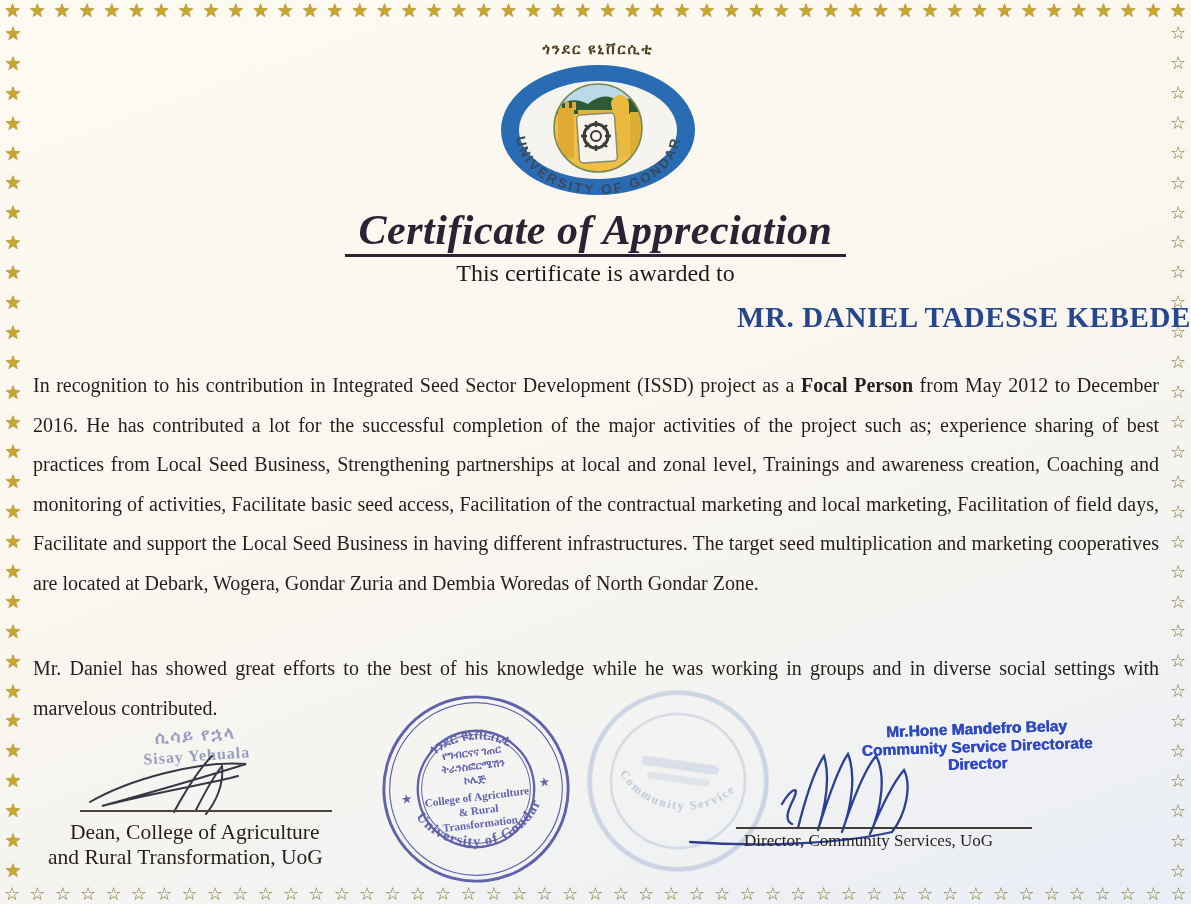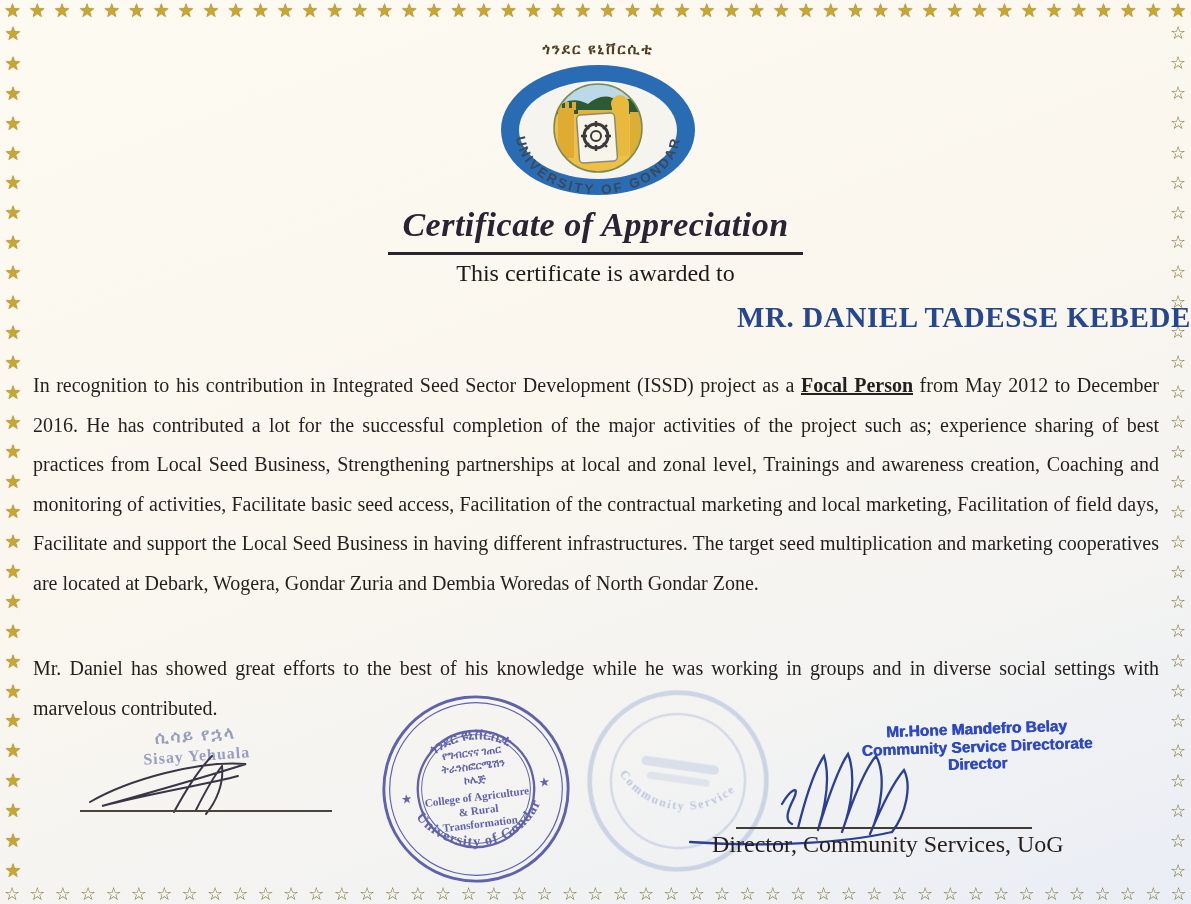--- a/index.html
+++ b/index.html
@@ -10,22 +10,22 @@
   .stars-h{position:absolute;left:0;right:0;display:flex;justify-content:space-between;padding:0 4px;line-height:1;}
   .stars-top{top:1px;color:#c9a62e;font-size:19px;text-shadow:0 0 1px #6e5c12;}
   .stars-bottom{bottom:1px;color:#7f7636;font-size:18px;}
   .stars-v{position:absolute;top:24px;bottom:24px;display:flex;flex-direction:column;justify-content:space-between;align-items:center;width:24px;line-height:1;}
   .stars-left{left:1px;color:#c9a62e;font-size:19px;text-shadow:0 0 1px #6e5c12;}
   .stars-right{right:1px;color:#7f7636;font-size:18px;}
   
   .logo{position:absolute;left:492px;top:38px;width:212px;height:162px;}
   
   .title-wrap{position:absolute;top:206px;left:0;width:100%;text-align:center;}
-  .title{display:inline-block;font-size:34px;font-weight:bold;font-style:italic;color:#2a2333;
-         padding:0 14px 8px 14px;border-bottom:3px solid #2a2333;letter-spacing:.5px;}
+  .title{display:inline-block;font-size:42px;font-weight:bold;font-style:italic;color:#2a2333;
+         padding:0 14px 0 14px;border-bottom:3px solid #2a2333;letter-spacing:.5px;}
   .subtitle{position:absolute;top:260px;left:0;width:100%;text-align:center;font-size:24px;color:#1d1a18;}
   .recipient{position:absolute;top:301px;left:0;width:100%;text-align:right;font-size:29px;font-weight:bold;color:#25478e;letter-spacing:.6px;}
   
   .para{position:absolute;left:33px;width:1126px;font-size:20px;line-height:39.5px;color:#241f1c;text-align:justify;}
   .para1{top:346px;}
   .para2{top:629px;}
   
   .dean-stamp{position:absolute;left:106px;top:726px;width:180px;text-align:center;color:#989ec2;
               transform:rotate(-4deg);line-height:1.2;}
   .dean-stamp .am{font-size:17px;letter-spacing:2px;font-weight:bold;}
@@ -36,22 +36,22 @@
   .dean-title .l1{padding-left:22px;}
   
   .college-stamp{position:absolute;left:379px;top:674px;width:194px;height:230px;transform:rotate(-7deg);opacity:.92;}
   .faded-stamp{position:absolute;left:585px;top:688px;width:186px;height:186px;opacity:.55;filter:blur(.4px);transform:rotate(8deg);}
   
   .dir-stamp{position:absolute;left:852px;top:720px;width:250px;text-align:center;color:#2f49c5;
              transform:rotate(-2deg);font-family:"Liberation Sans",sans-serif;font-weight:bold;
              font-size:15.5px;line-height:17.5px;text-shadow:.6px 0 0 #2f49c5;}
   .dir-sig{position:absolute;left:640px;top:740px;}
   .sig-line-right{position:absolute;left:736px;top:827px;width:296px;border-top:2px solid #423c36;}
-  .dir-title{position:absolute;left:712px;top:831px;font-size:24px;color:#241f1c;}
-  .b{font-weight:bold;text-decoration:underline;}
+  .dir-title{position:absolute;left:744px;top:831px;font-size:17px;color:#241f1c;}
+  .b{font-weight:bold;}
 </style>
 </head>
 <body>
 
 <div class="cert">
 
   <div class="stars-h stars-top">
       <span>★</span>
       <span>★</span>
       <span>★</span>
@@ -271,20 +271,24 @@
   <div class="dean-stamp">
     <div class="am">ሲሳይ የኋላ</div>
     <div class="lat">Sisay Yehuala</div>
   </div>
   <svg class="dean-sig" width="200" height="68" viewBox="0 0 200 68">
     <path d="M12,52 C50,30 120,10 168,14 C130,26 60,46 24,56 C70,44 130,34 160,26
              M96,62 C108,40 122,18 134,6
              M118,60 C126,44 136,26 144,16 C146,34 138,52 128,64" fill="none" stroke="#3a3545" stroke-width="2" stroke-linecap="round"></path>
   </svg>
   <div class="sig-line-left"></div>
+  <div class="dean-title">
+    <div class="l1">Dean, College of Agriculture</div>
+    <div class="l2">and Rural Transformation, UoG</div>
+  </div>
 
   <svg class="college-stamp" viewBox="0 0 200 200">
     <g fill="none" stroke="#5456a6">
       <circle cx="100" cy="100" r="95" stroke-width="3"></circle>
       <circle cx="100" cy="100" r="89" stroke-width="1.2"></circle>
       <circle cx="100" cy="100" r="60" stroke-width="2.4"></circle>
       <circle cx="100" cy="100" r="56" stroke-width="1"></circle>
     </g>
     <path id="cstTop" d="M 30 104 A 72 72 0 0 1 170 104" fill="none"></path>
     <path id="cstBot" d="M 26 96 A 75 75 0 0 0 174 96" fill="none"></path>

